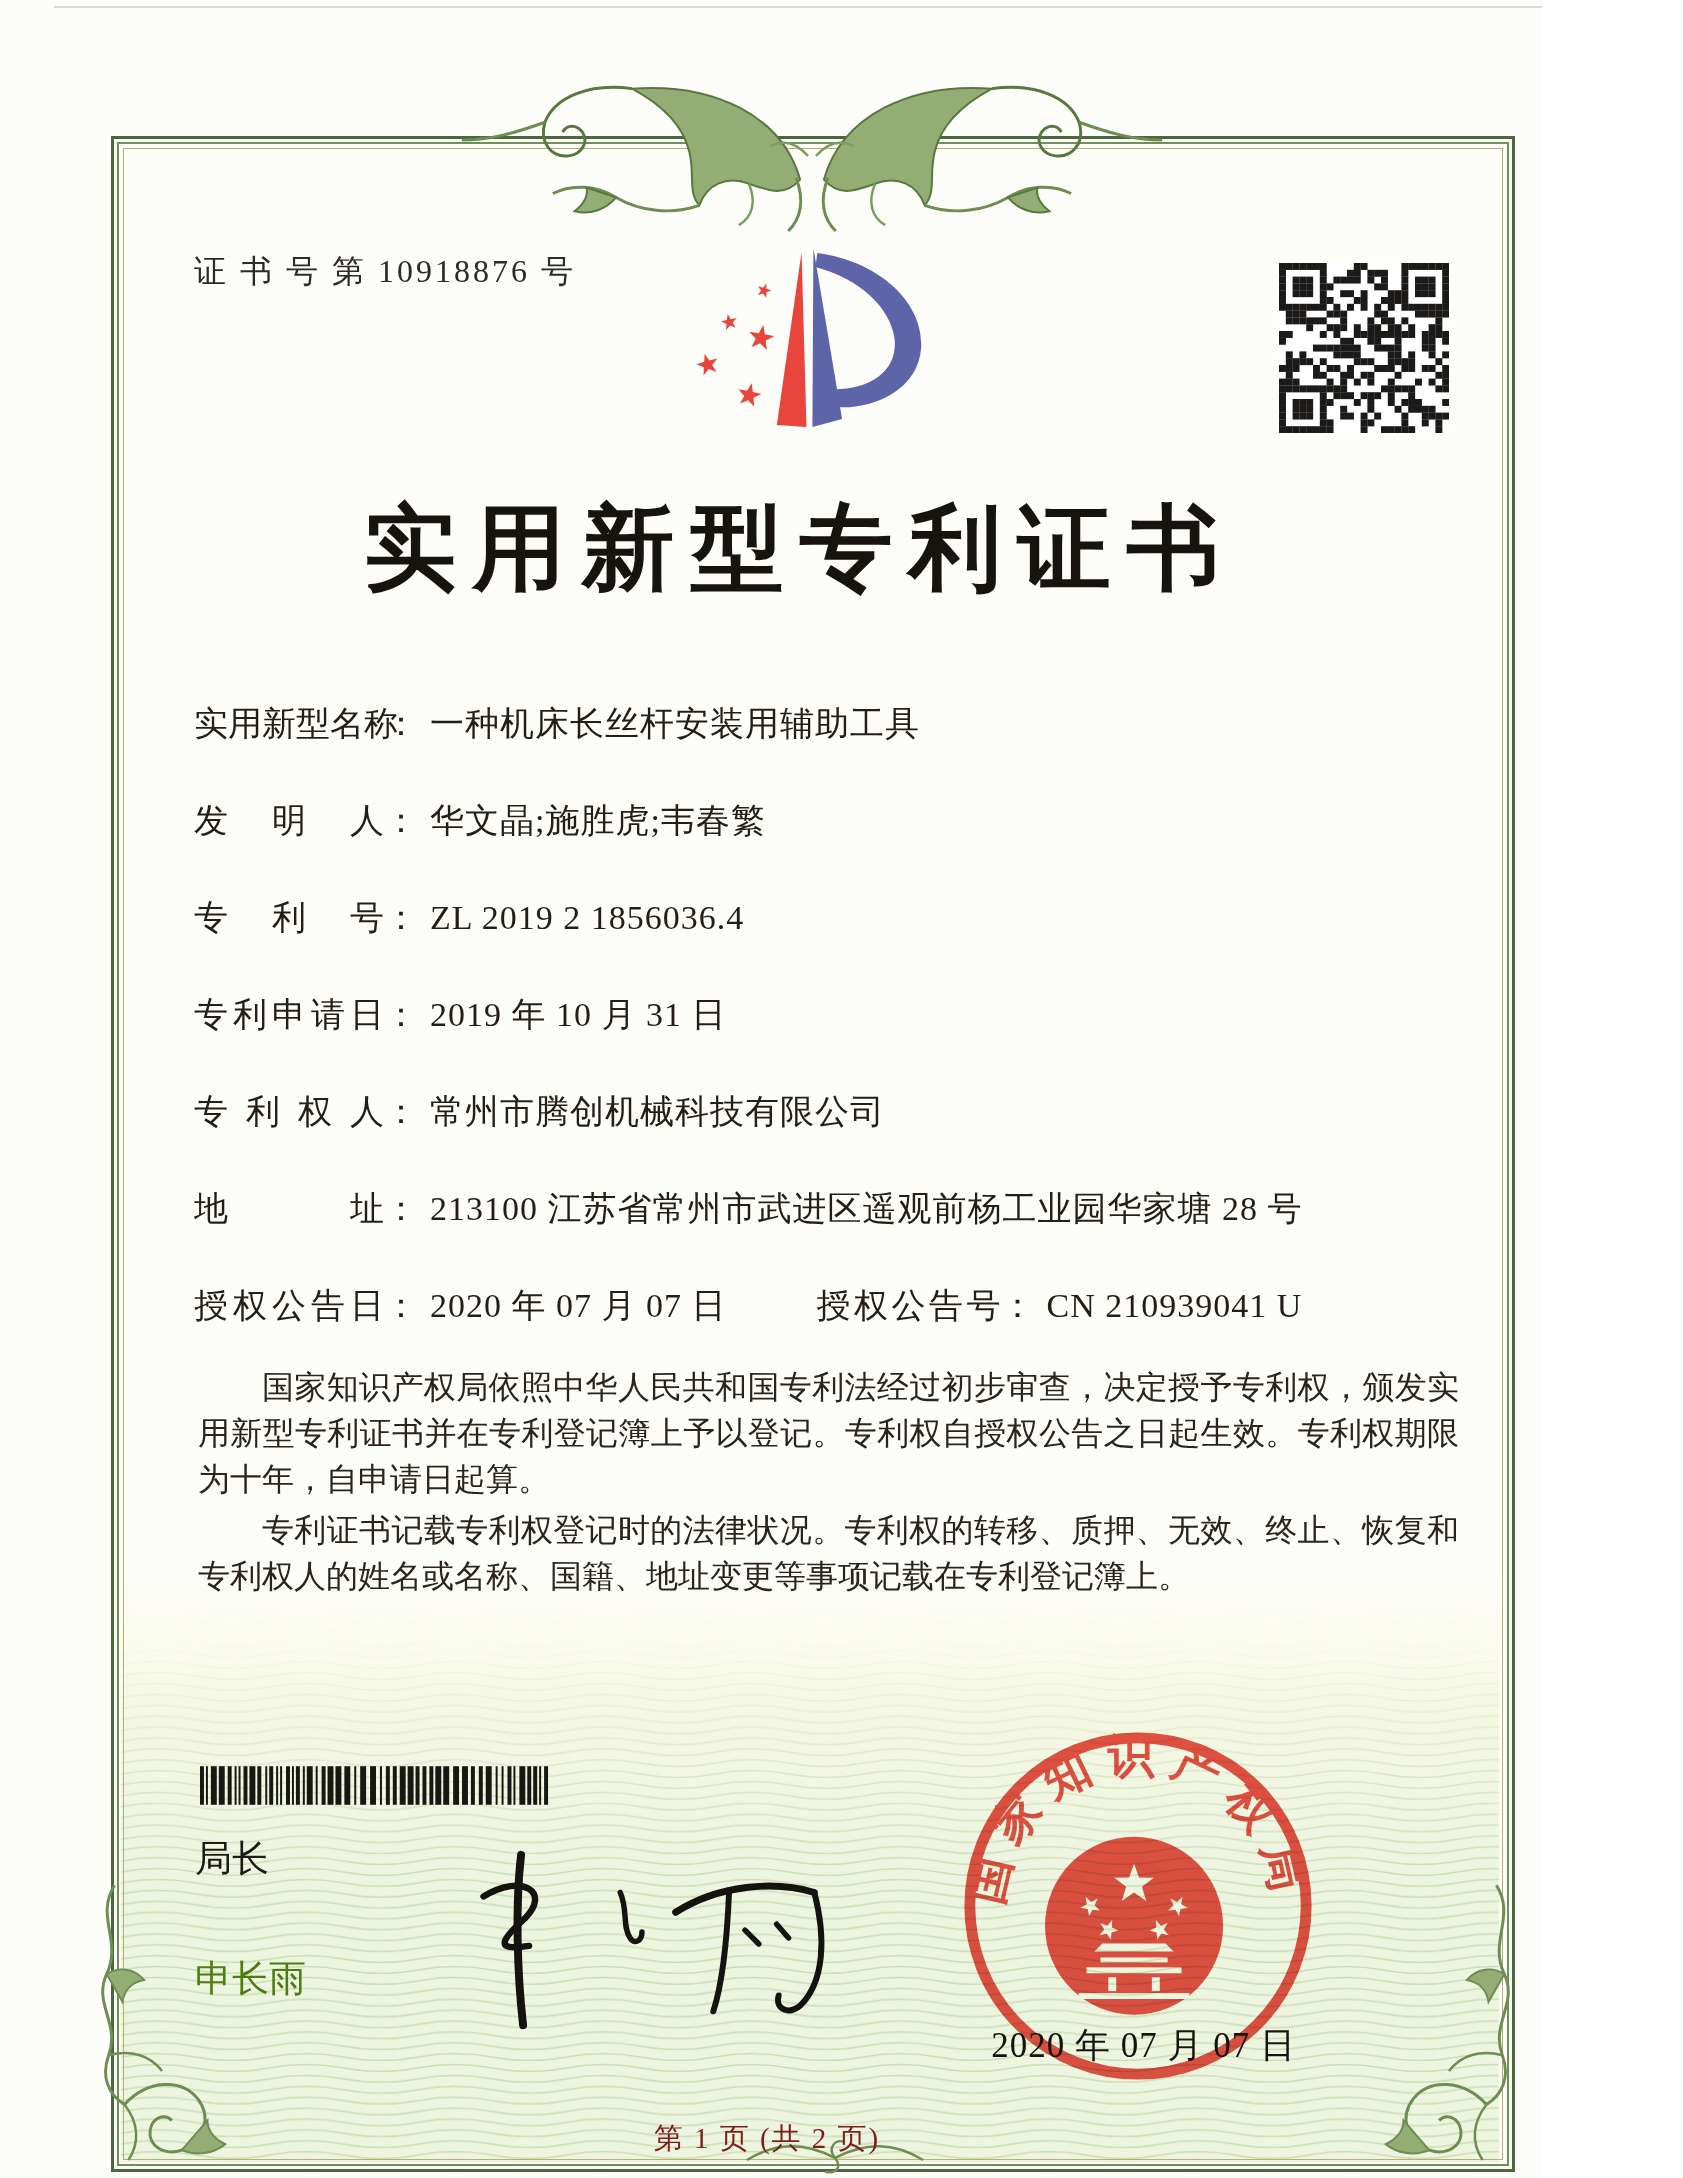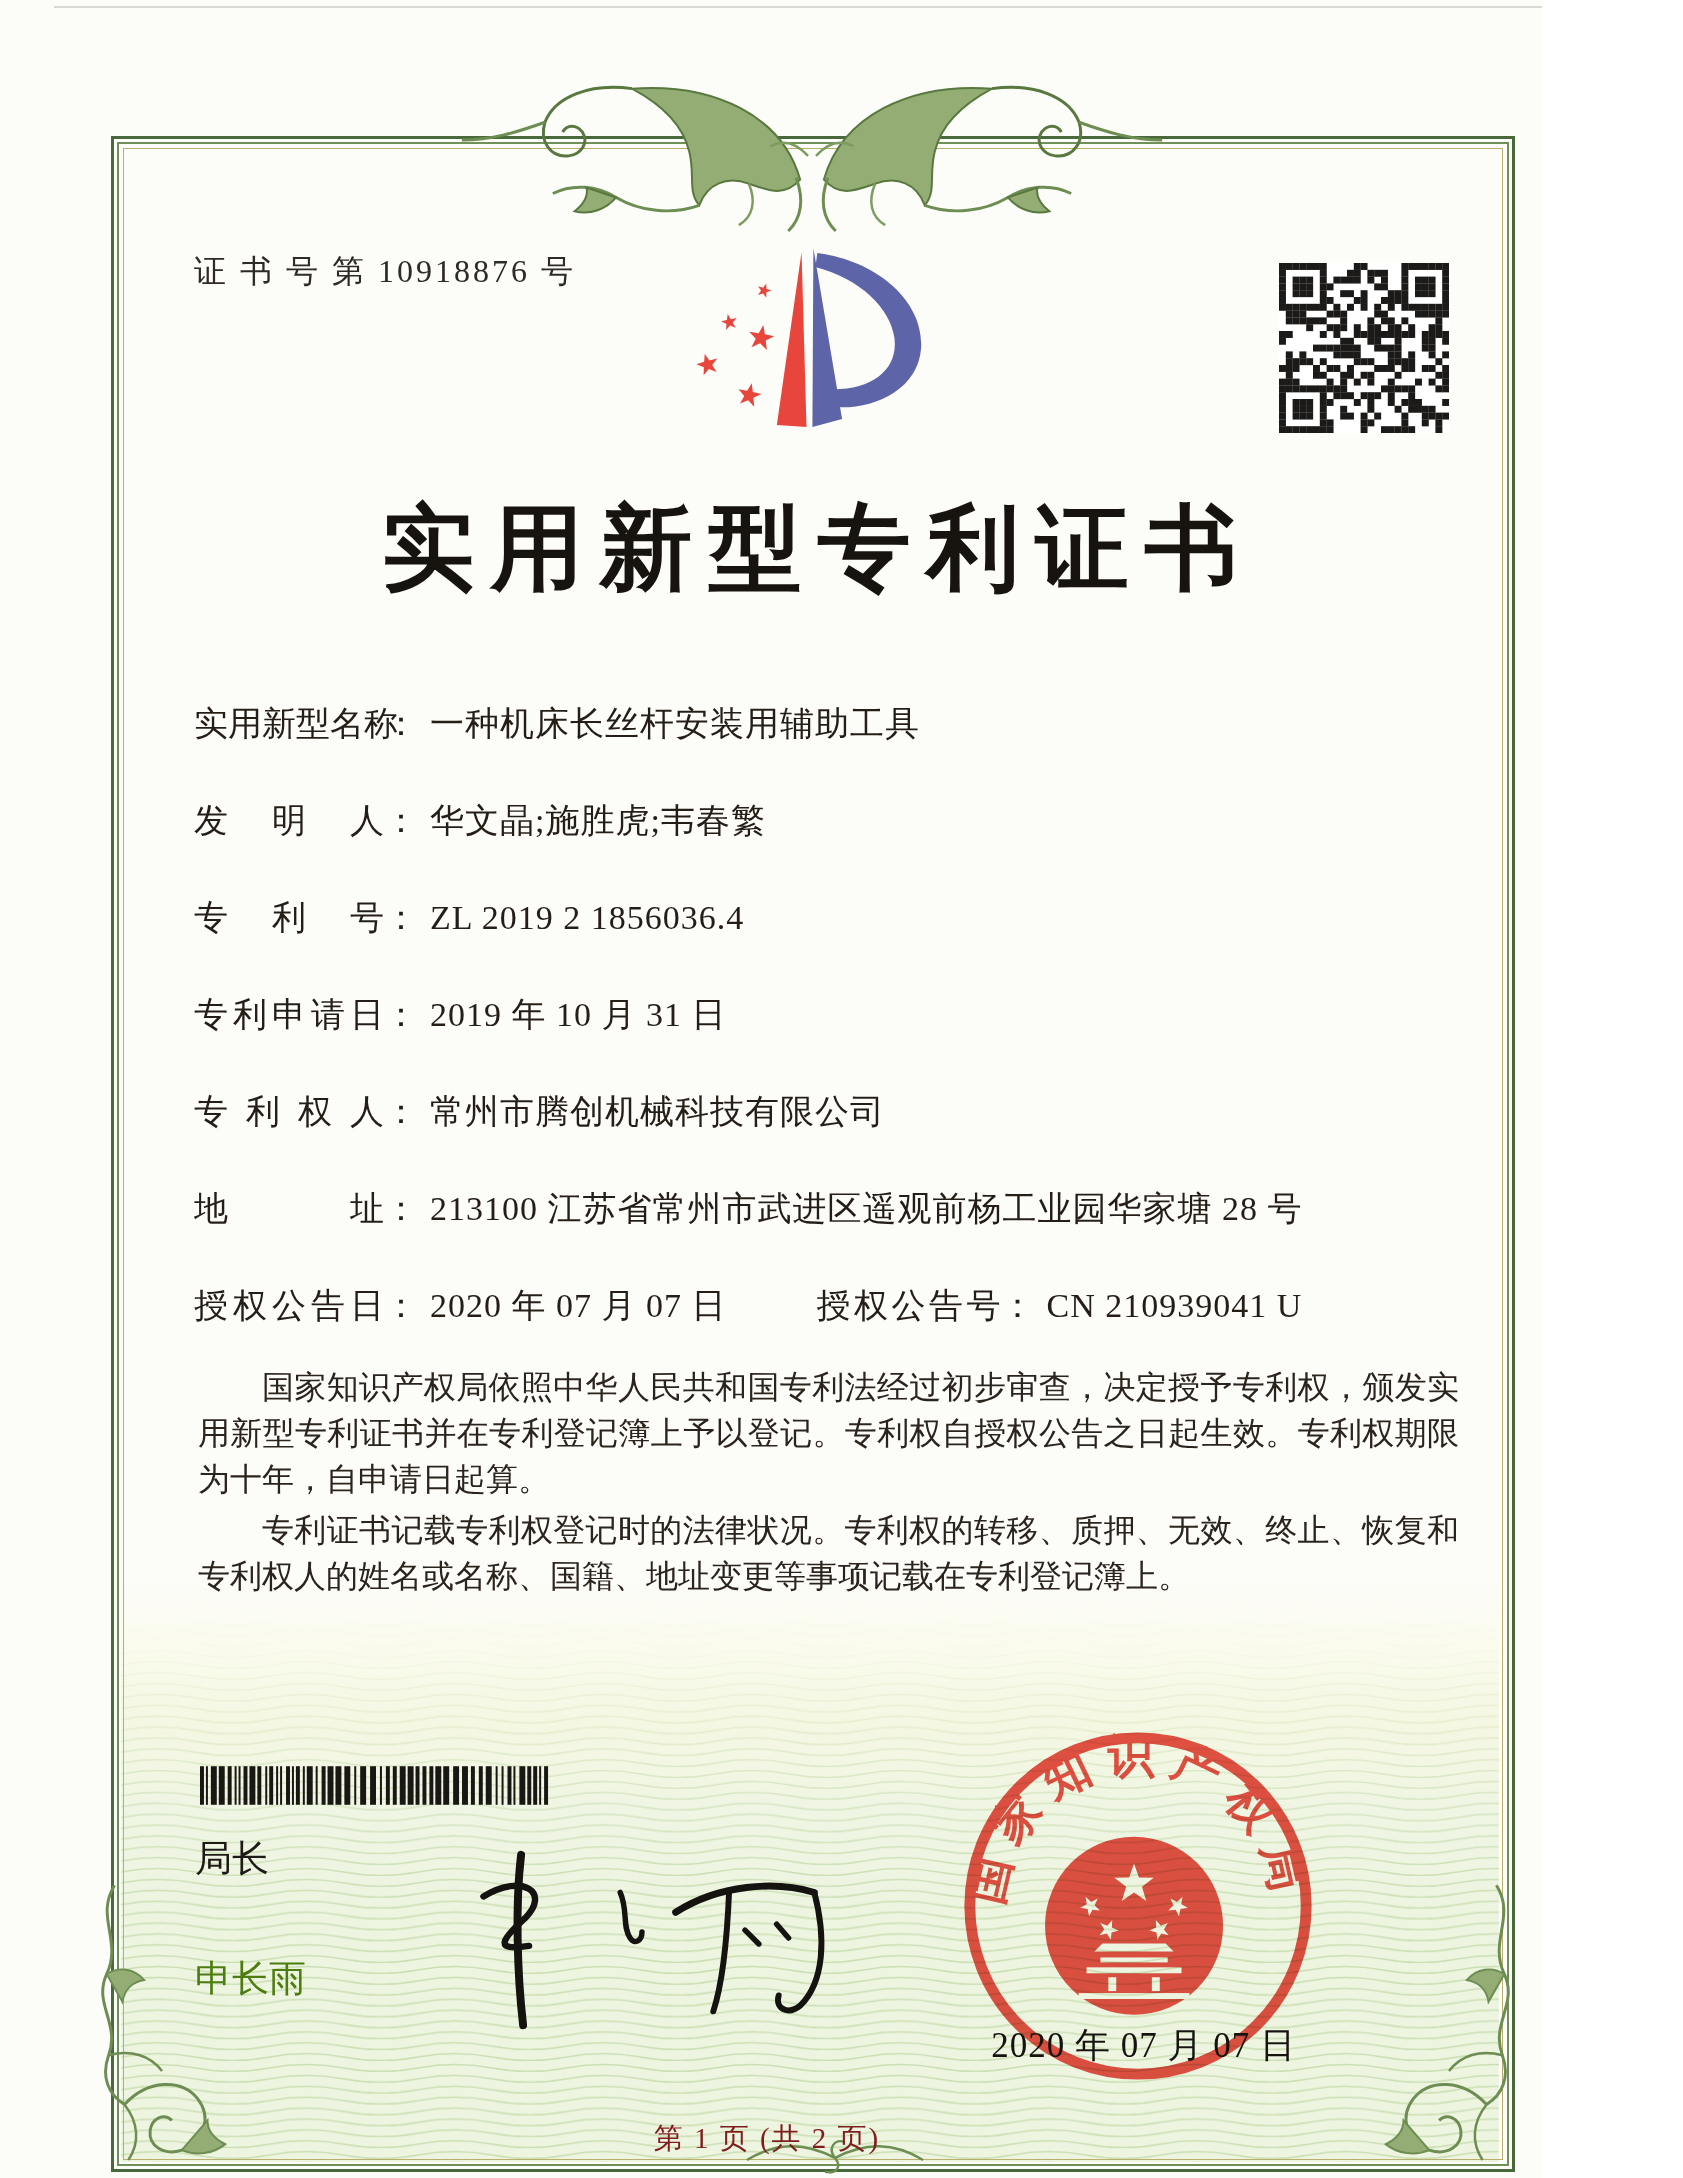--- a/index.html
+++ b/index.html
@@ -28,21 +28,21 @@
   .orn-top{left:426px;top:55px;width:772px;height:183px;}
   .orn-bl{left:79px;top:1883px;width:168px;height:292px;}
   .orn-br{left:1364px;top:1883px;width:168px;height:292px;transform:scaleX(-1);}
   .orn-bc{left:741px;top:2134px;width:188px;height:42px;}
 
   .cert-no{position:absolute;left:194px;top:250px;font-size:32px;letter-spacing:3px;color:#2e2a26;z-index:3;}
 
   .logo{position:absolute;left:681px;top:239px;width:249px;height:206px;z-index:3;}
   .qr{position:absolute;left:1279px;top:263px;width:170px;height:170px;z-index:3;}
 
-  .title{position:absolute;left:154px;top:493px;width:1327px;text-align:center;
+  .title{position:absolute;left:136px;top:493px;width:1327px;text-align:center;
     font-size:93px;font-weight:bold;letter-spacing:16px;color:#17130e;line-height:111px;z-index:3;}
 
   .fields{position:absolute;left:194px;top:705px;width:1279px;display:flex;flex-direction:column;gap:59px;
     font-size:34px;line-height:38px;color:#241e17;z-index:3;}
   .frow{display:flex;align-items:baseline;white-space:nowrap;}
   .flabel{display:inline-block;width:190px;text-align:justify;text-align-last:justify;}
   .fcolon{display:inline-block;margin-right:12px;}
   .fvalue{letter-spacing:1px;}
   .flabel2{margin-left:90px;width:184px;}
 

